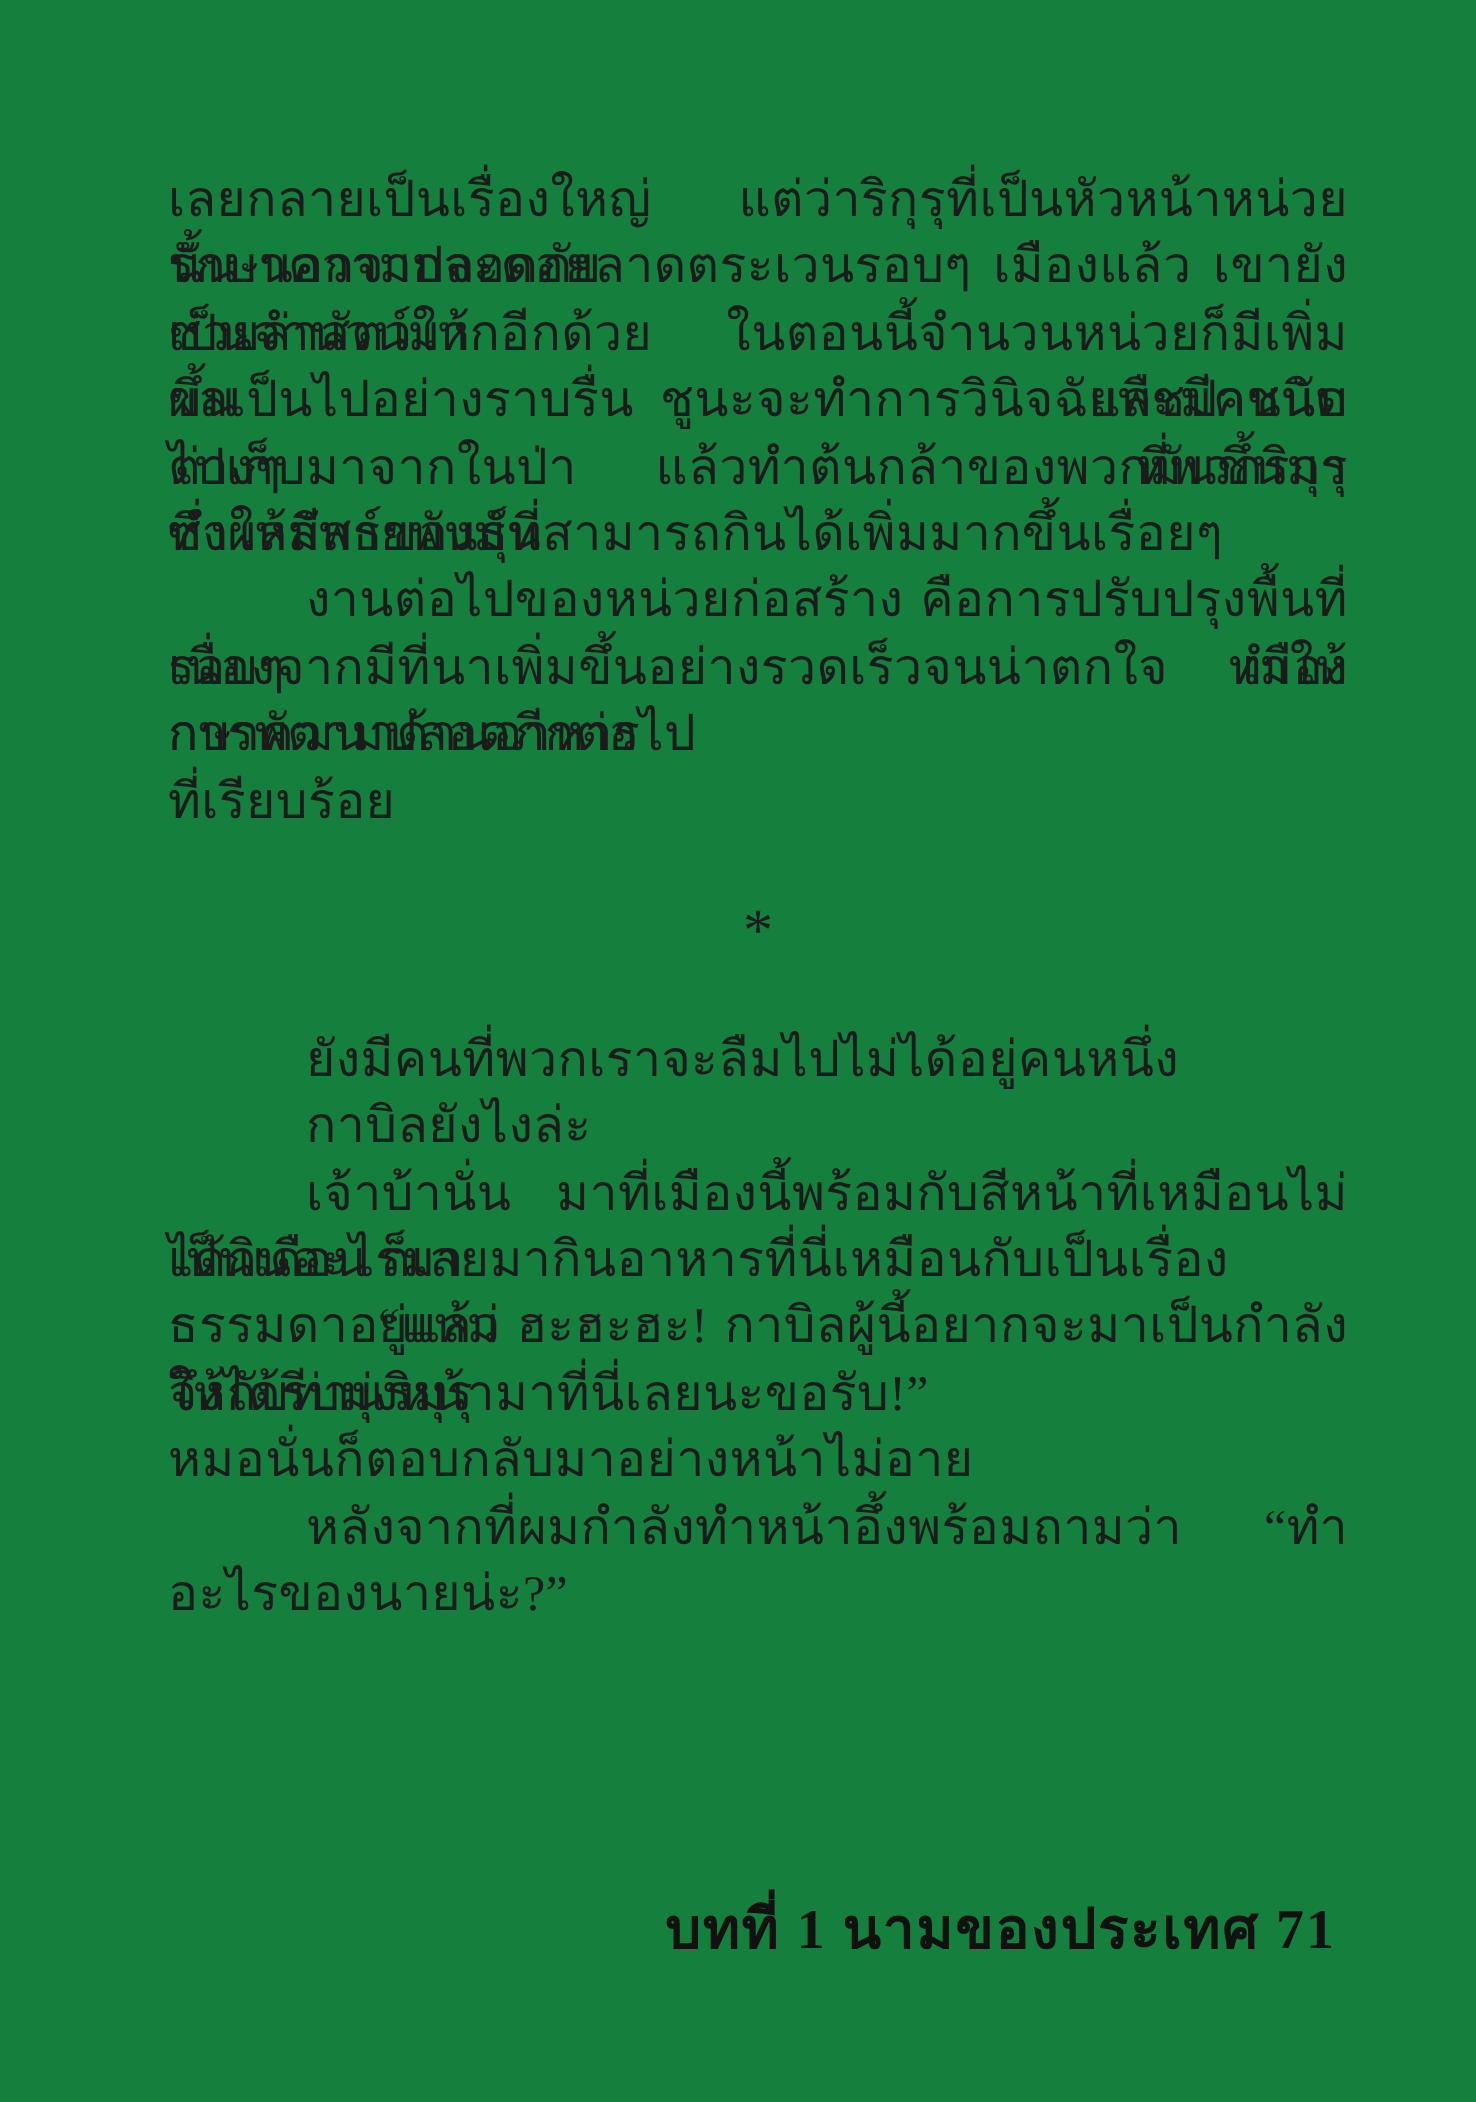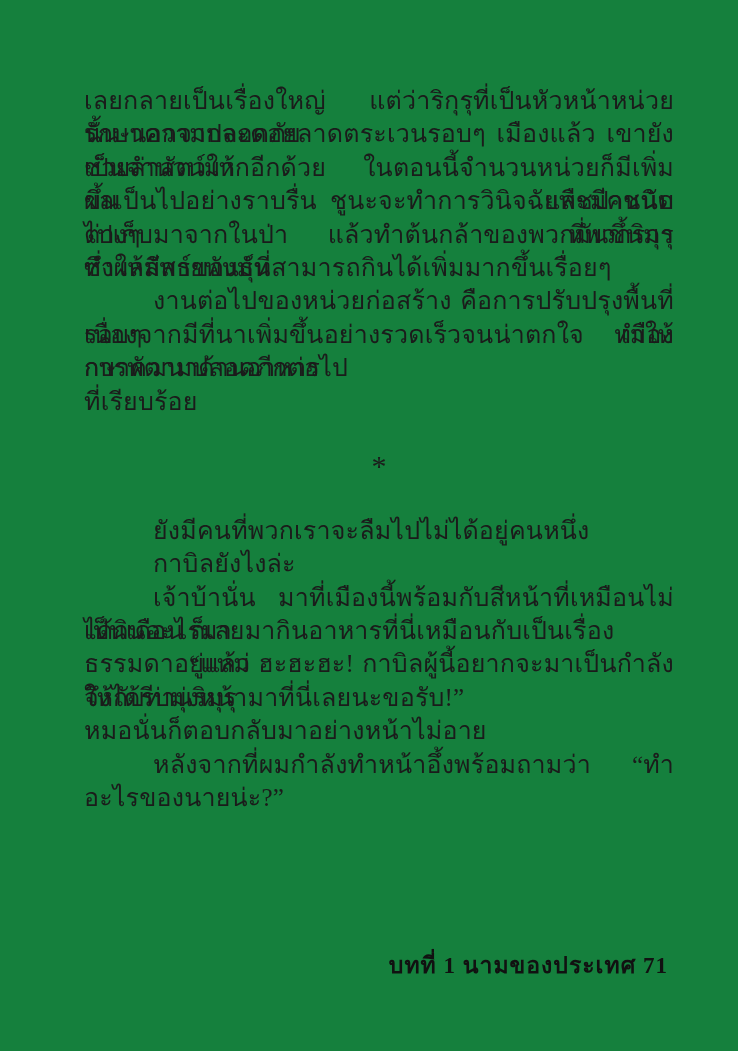--- a/index.html
+++ b/index.html
@@ -32,21 +32,21 @@
     line-height: 96px;
     text-align: center;
     font-size: 30px;
     letter-spacing: 0;
   }
   .footer {
     position: absolute;
     top: 951px;
     right: 70px;
     font-weight: bold;
-    font-size: 23px;
+    font-size: 28px;
     letter-spacing: 1px;
     line-height: 30px;
     color: #111111;
   }
 </style>
 </head>
 <body>
 
 <div class="page">
 

